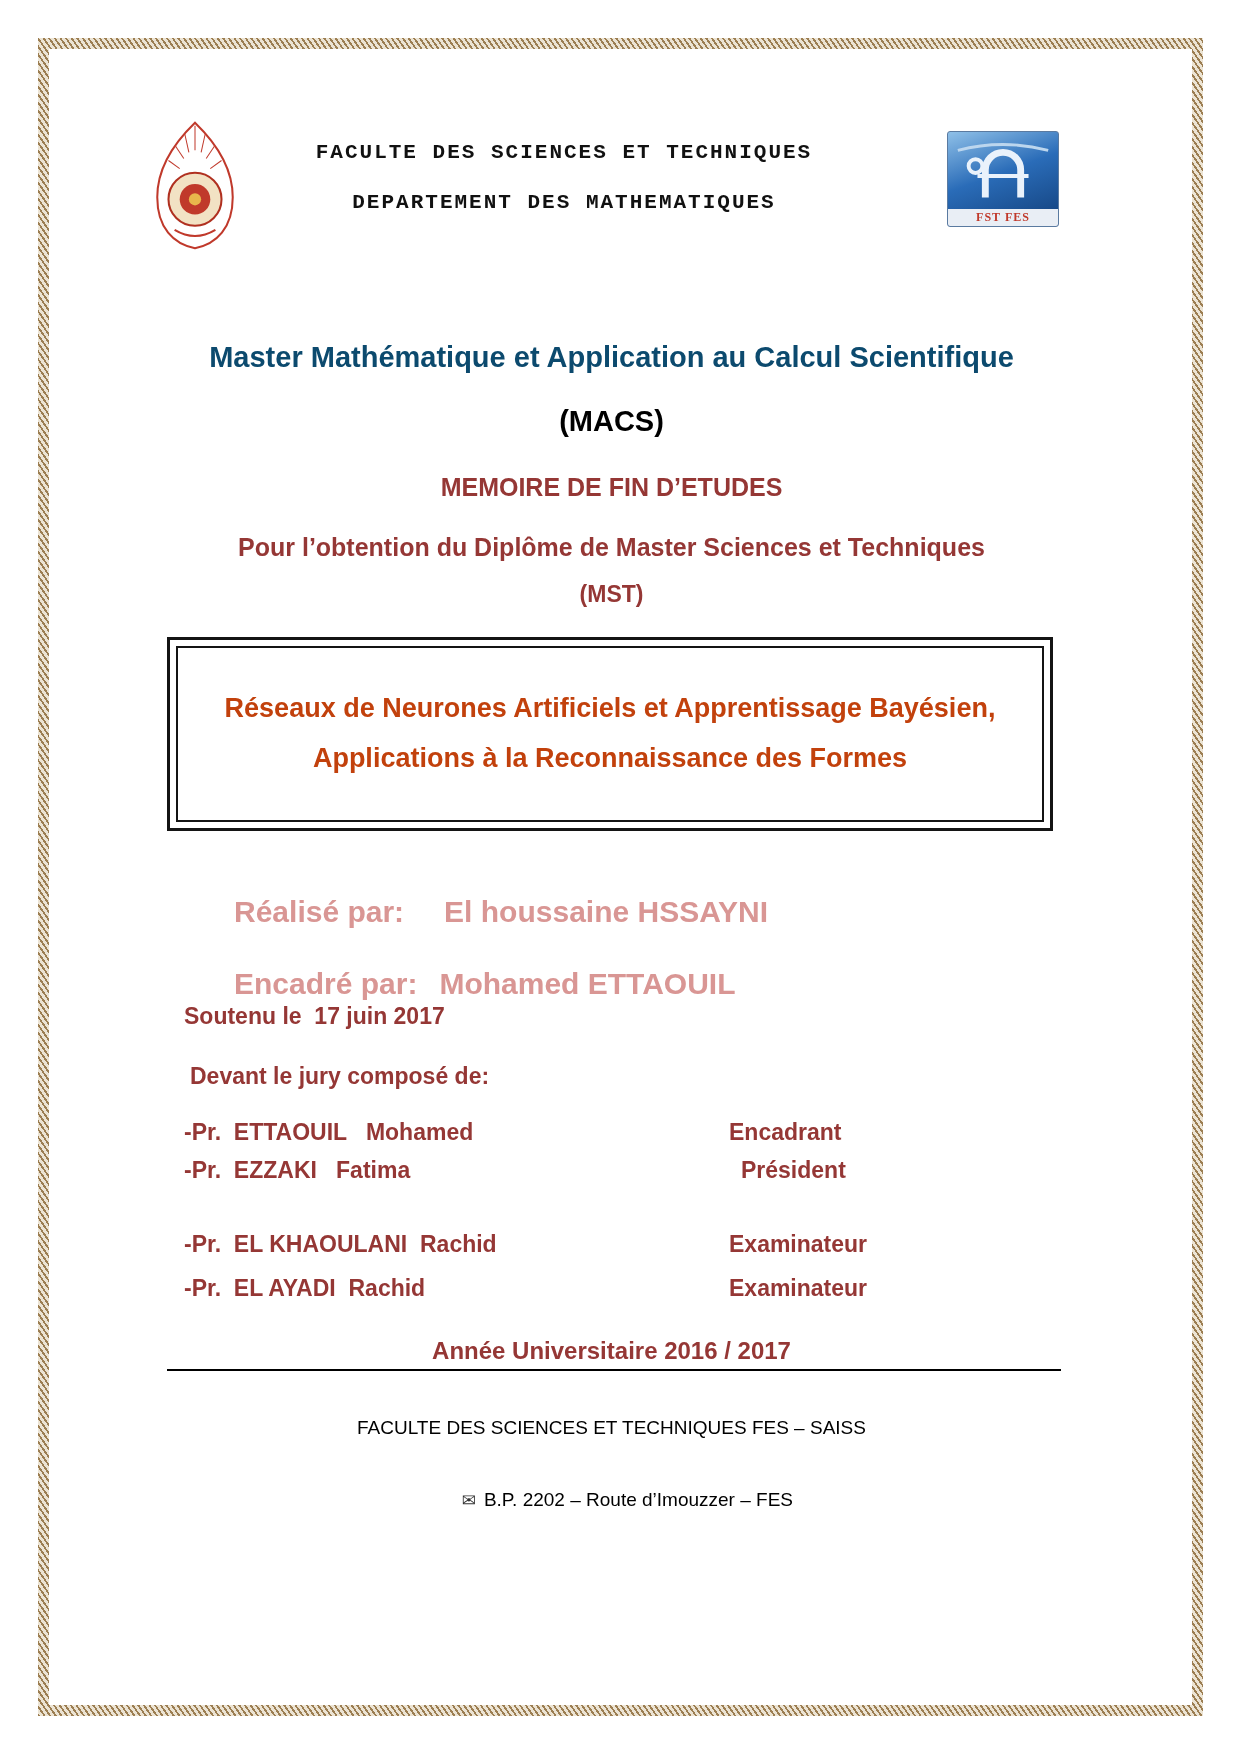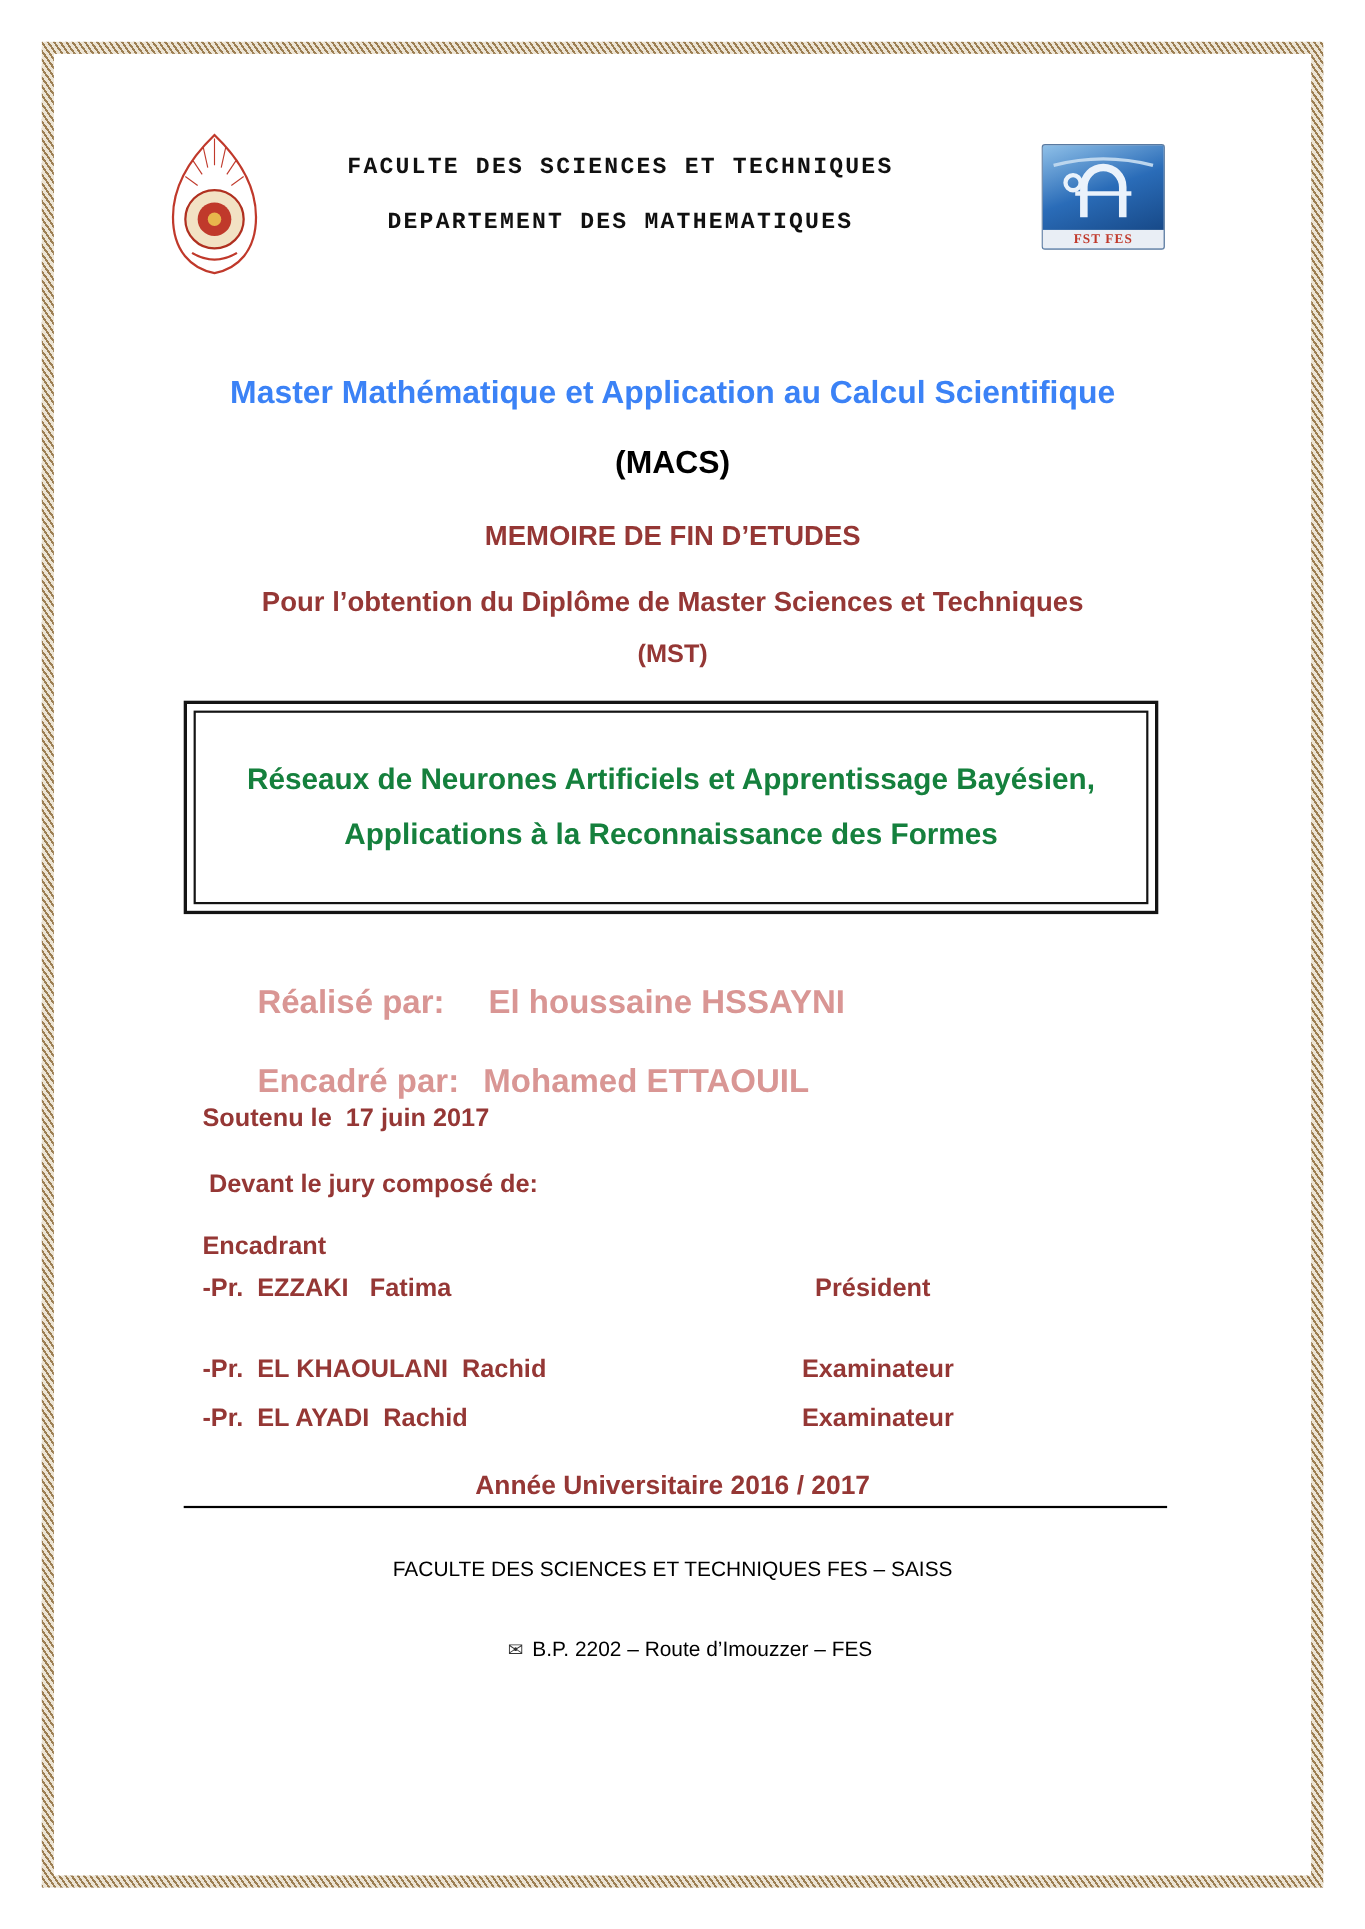--- a/index.html
+++ b/index.html
@@ -36,36 +36,36 @@
   }
   .header-text {
     position:absolute; left:215px; top:92px; width:600px; text-align:center;
     font-family:"Liberation Mono", "DejaVu Sans Mono", monospace;
     font-weight:700; color:#111; font-size:21px; letter-spacing:2px;
   }
   .header-text .hline { margin-bottom:27px; white-space:pre; }
 
   
   .center-col { position:absolute; left:80px; width:965px; text-align:center; }
-  .program-title { top:292px; font-size:29px; font-weight:700; color:#3b82f6; }
+  .program-title { top:292px; font-size:29px; font-weight:700; color:#0c4a6e; }
   .program-acronym { top:356px; font-size:29px; font-weight:700; color:#000; }
   .memoire-type { top:424px; font-size:25px; font-weight:700; color:#953735; }
   .memoire-purpose { top:484px; font-size:25px; font-weight:700; color:#953735; }
   .memoire-acronym { top:532px; font-size:23px; font-weight:700; color:#953735; }
 
   
   .thesis-box {
     position:absolute; left:118px; top:588px; width:886px; height:194px;
     border:3px solid #141414; padding:6px; background:#fff;
   }
   .thesis-box-inner {
     width:100%; height:100%; border:2px solid #141414;
     display:flex; flex-direction:column; justify-content:center; align-items:center;
   }
-  .thesis-line { color:#15803d; font-weight:700; font-size:27px; line-height:1.85; text-align:center; white-space:pre-wrap; }
+  .thesis-line { color:#c2410c; font-weight:700; font-size:27px; line-height:1.85; text-align:center; white-space:pre-wrap; }
 
   
   .person-line { position:absolute; left:135px; font-size:30px; font-weight:700; color:#D99694; white-space:pre-wrap; }
   .realise { top:812px; }
   .encadre { top:884px; }
   .person-name { margin-left:14px; }
 
   
   .red-line { position:absolute; left:135px; font-size:23px; font-weight:700; color:#953735; white-space:pre-wrap; }
   .soutenu { top:954px; }
@@ -146,20 +146,21 @@
       <span>Réalisé par:</span><span class="person-name" style="margin-left:40px;">El houssaine HSSAYNI</span>
     </div>
     <div class="person-line encadre">
       <span>Encadré par:</span><span class="person-name" style="margin-left:22px;">Mohamed ETTAOUIL</span>
     </div>
 
     <div class="red-line soutenu">Soutenu le  17 juin 2017</div>
     <div class="red-line jury-heading">Devant le jury composé de:</div>
 
     <div class="jury-row jury-row-0">
+      <span class="jury-name">-Pr.  ETTAOUIL   Mohamed</span>
       <span class="jury-role">Encadrant</span>
     </div>
     <div class="jury-row jury-row-1">
       <span class="jury-name">-Pr.  EZZAKI   Fatima</span>
       <span class="jury-role">Président</span>
     </div>
     <div class="jury-row jury-row-2">
       <span class="jury-name">-Pr.  EL KHAOULANI  Rachid</span>
       <span class="jury-role">Examinateur</span>
     </div>

